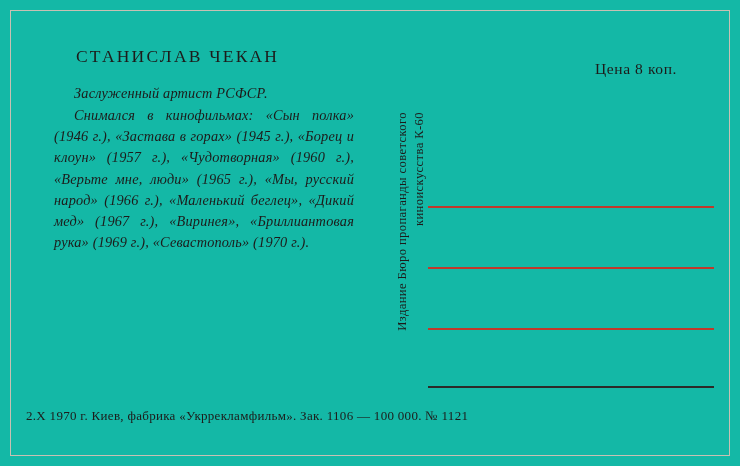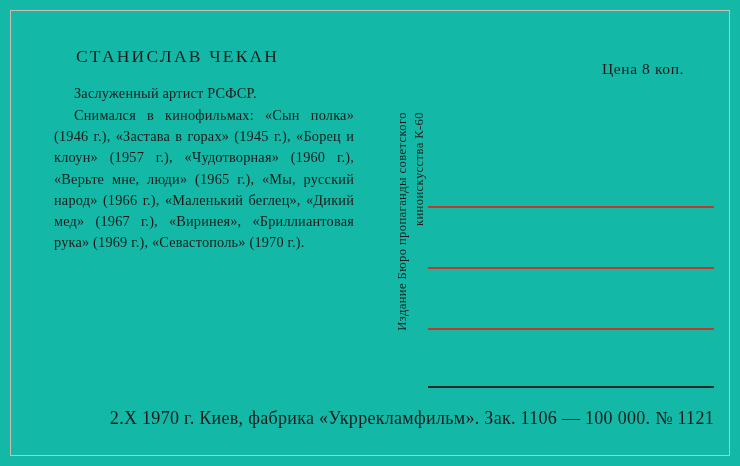--- a/index.html
+++ b/index.html
@@ -57,28 +57,29 @@
     font-size: 14.3px;
     color: #1d1b1a;
     line-height: 1.48;
     text-align: justify;
     text-align-last: left;
     letter-spacing: 0.2px;
   }
   .body-text p {
     margin: 16px 0 0 0;
     text-indent: 20px;
+    font-style: italic;
   }
   .body-text p + p {
     margin-top: 1px;
   }
   
   .price {
     position: absolute;
-    right: 30px;
+    right: 37px;
     top: 36px;
     font-size: 15.5px;
     color: #1d1b1a;
     letter-spacing: 0.6px;
     white-space: nowrap;
   }
   
   .vertical-block {
     position: absolute;
     left: 355px;
@@ -116,22 +117,22 @@
   .rule.r1 { top: 182px; }
   .rule.r2 { top: 243px; }
   .rule.r3 { top: 304px; }
   .rule.r4 { top: 362px; background: #2c2a28; height: 2px; }
   
   .footer {
     position: absolute;
     left: 0;
     right: 0;
     top: 384px;
-    text-align: right;
-    font-size: 18px;
+    text-align: left;
+    font-size: 13px;
     color: #1d1b1a;
     letter-spacing: 0.3px;
   }
 </style>
 </head>
 <body>
 
 <div class="postcard">
 
   <div class="border-frame"></div>

